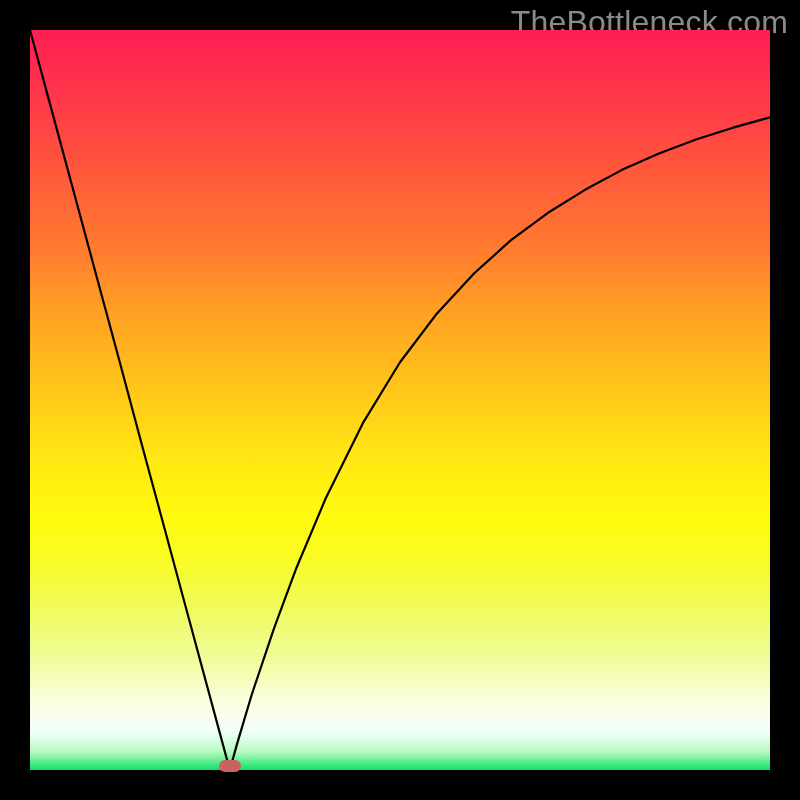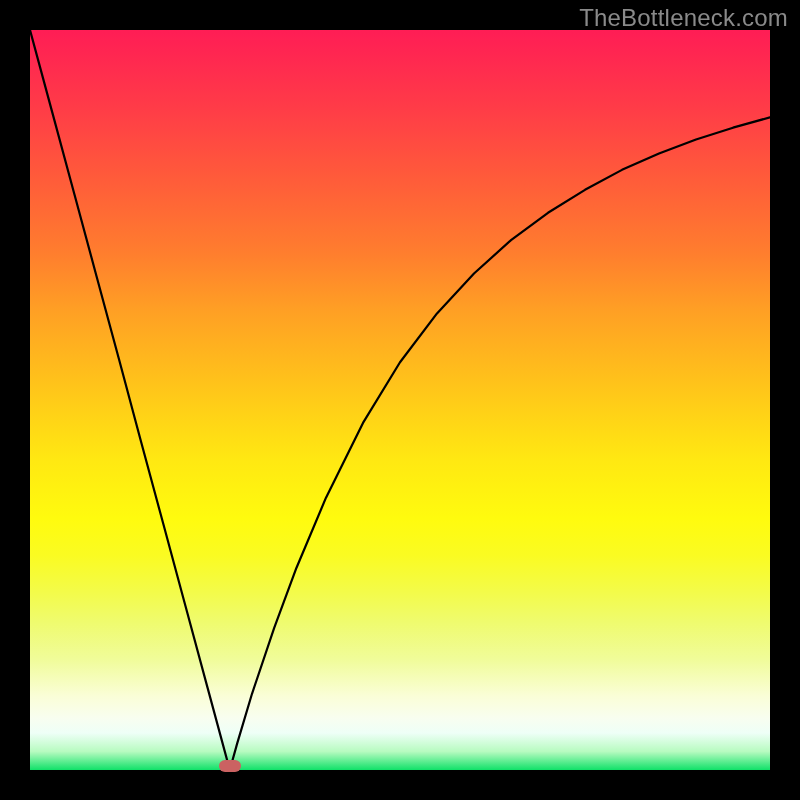--- a/index.html
+++ b/index.html
@@ -49,21 +49,21 @@
     left: 0;
     top: 0;
     width: 100%;
     height: 100%;
   }
   .watermark {
     position: absolute;
     top: 4px;
     right: 12px;
     color: #8a8a8a;
-    font-size: 24px;
+    font-size: 32px;
     letter-spacing: 0.2px;
     user-select: none;
   }
   .marker {
     position: absolute;
     width: 22px;
     height: 12px;
     background: #cb6262;
     border-radius: 6px;
     transform: translate(-50%, -50%);

